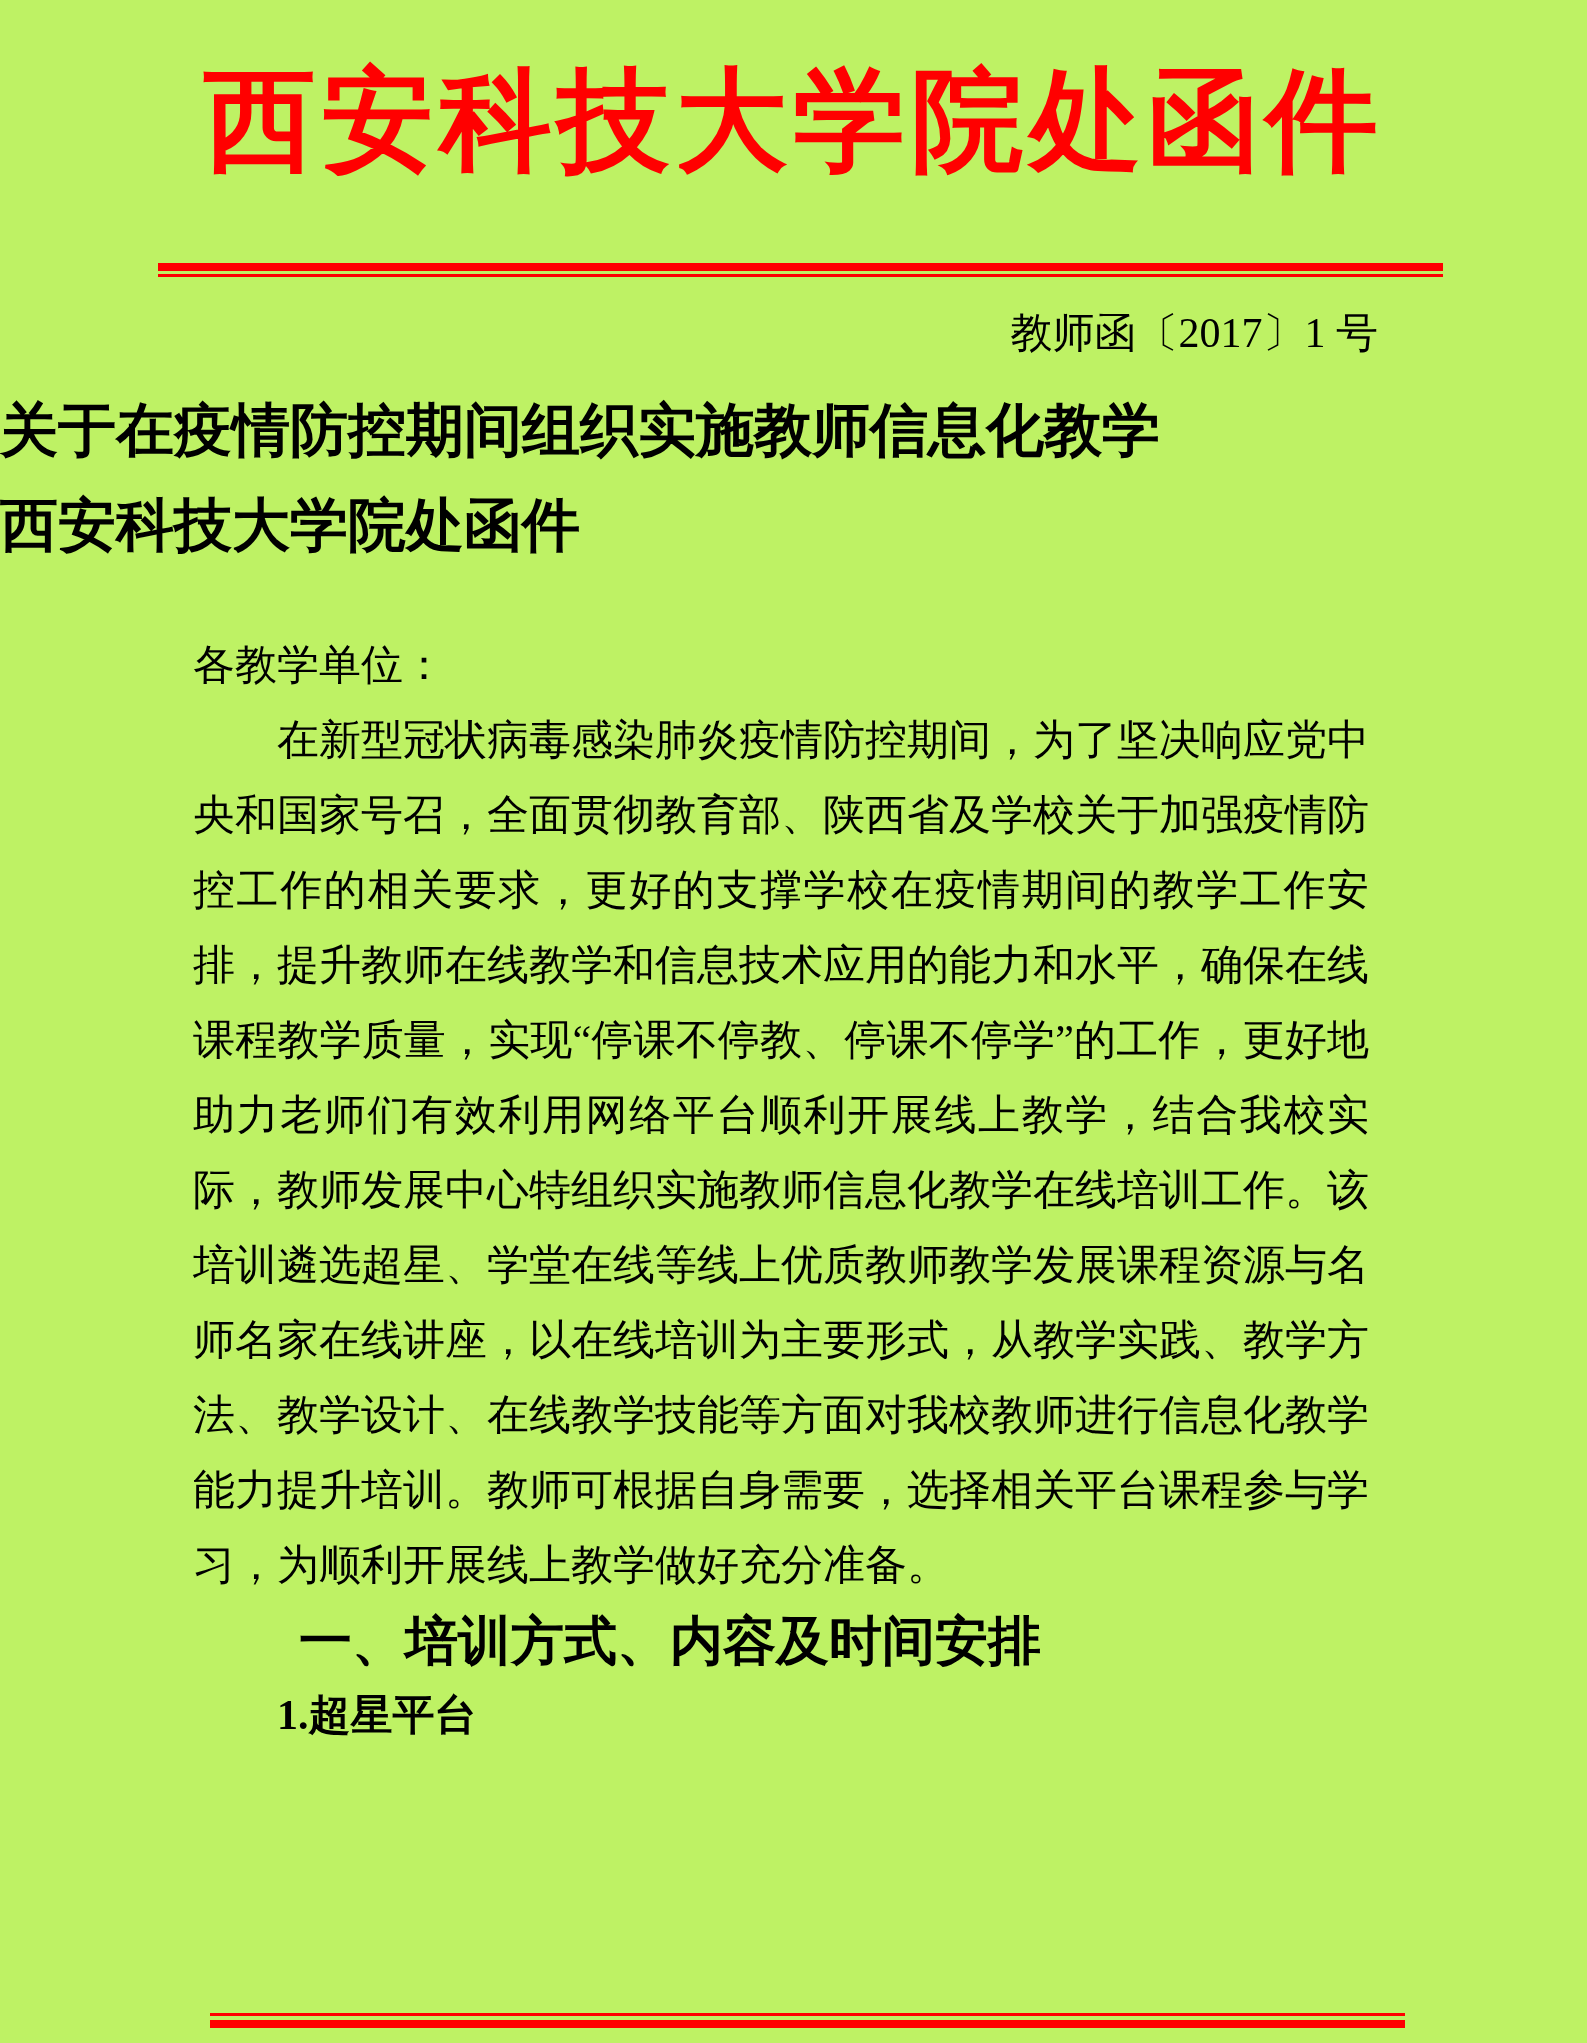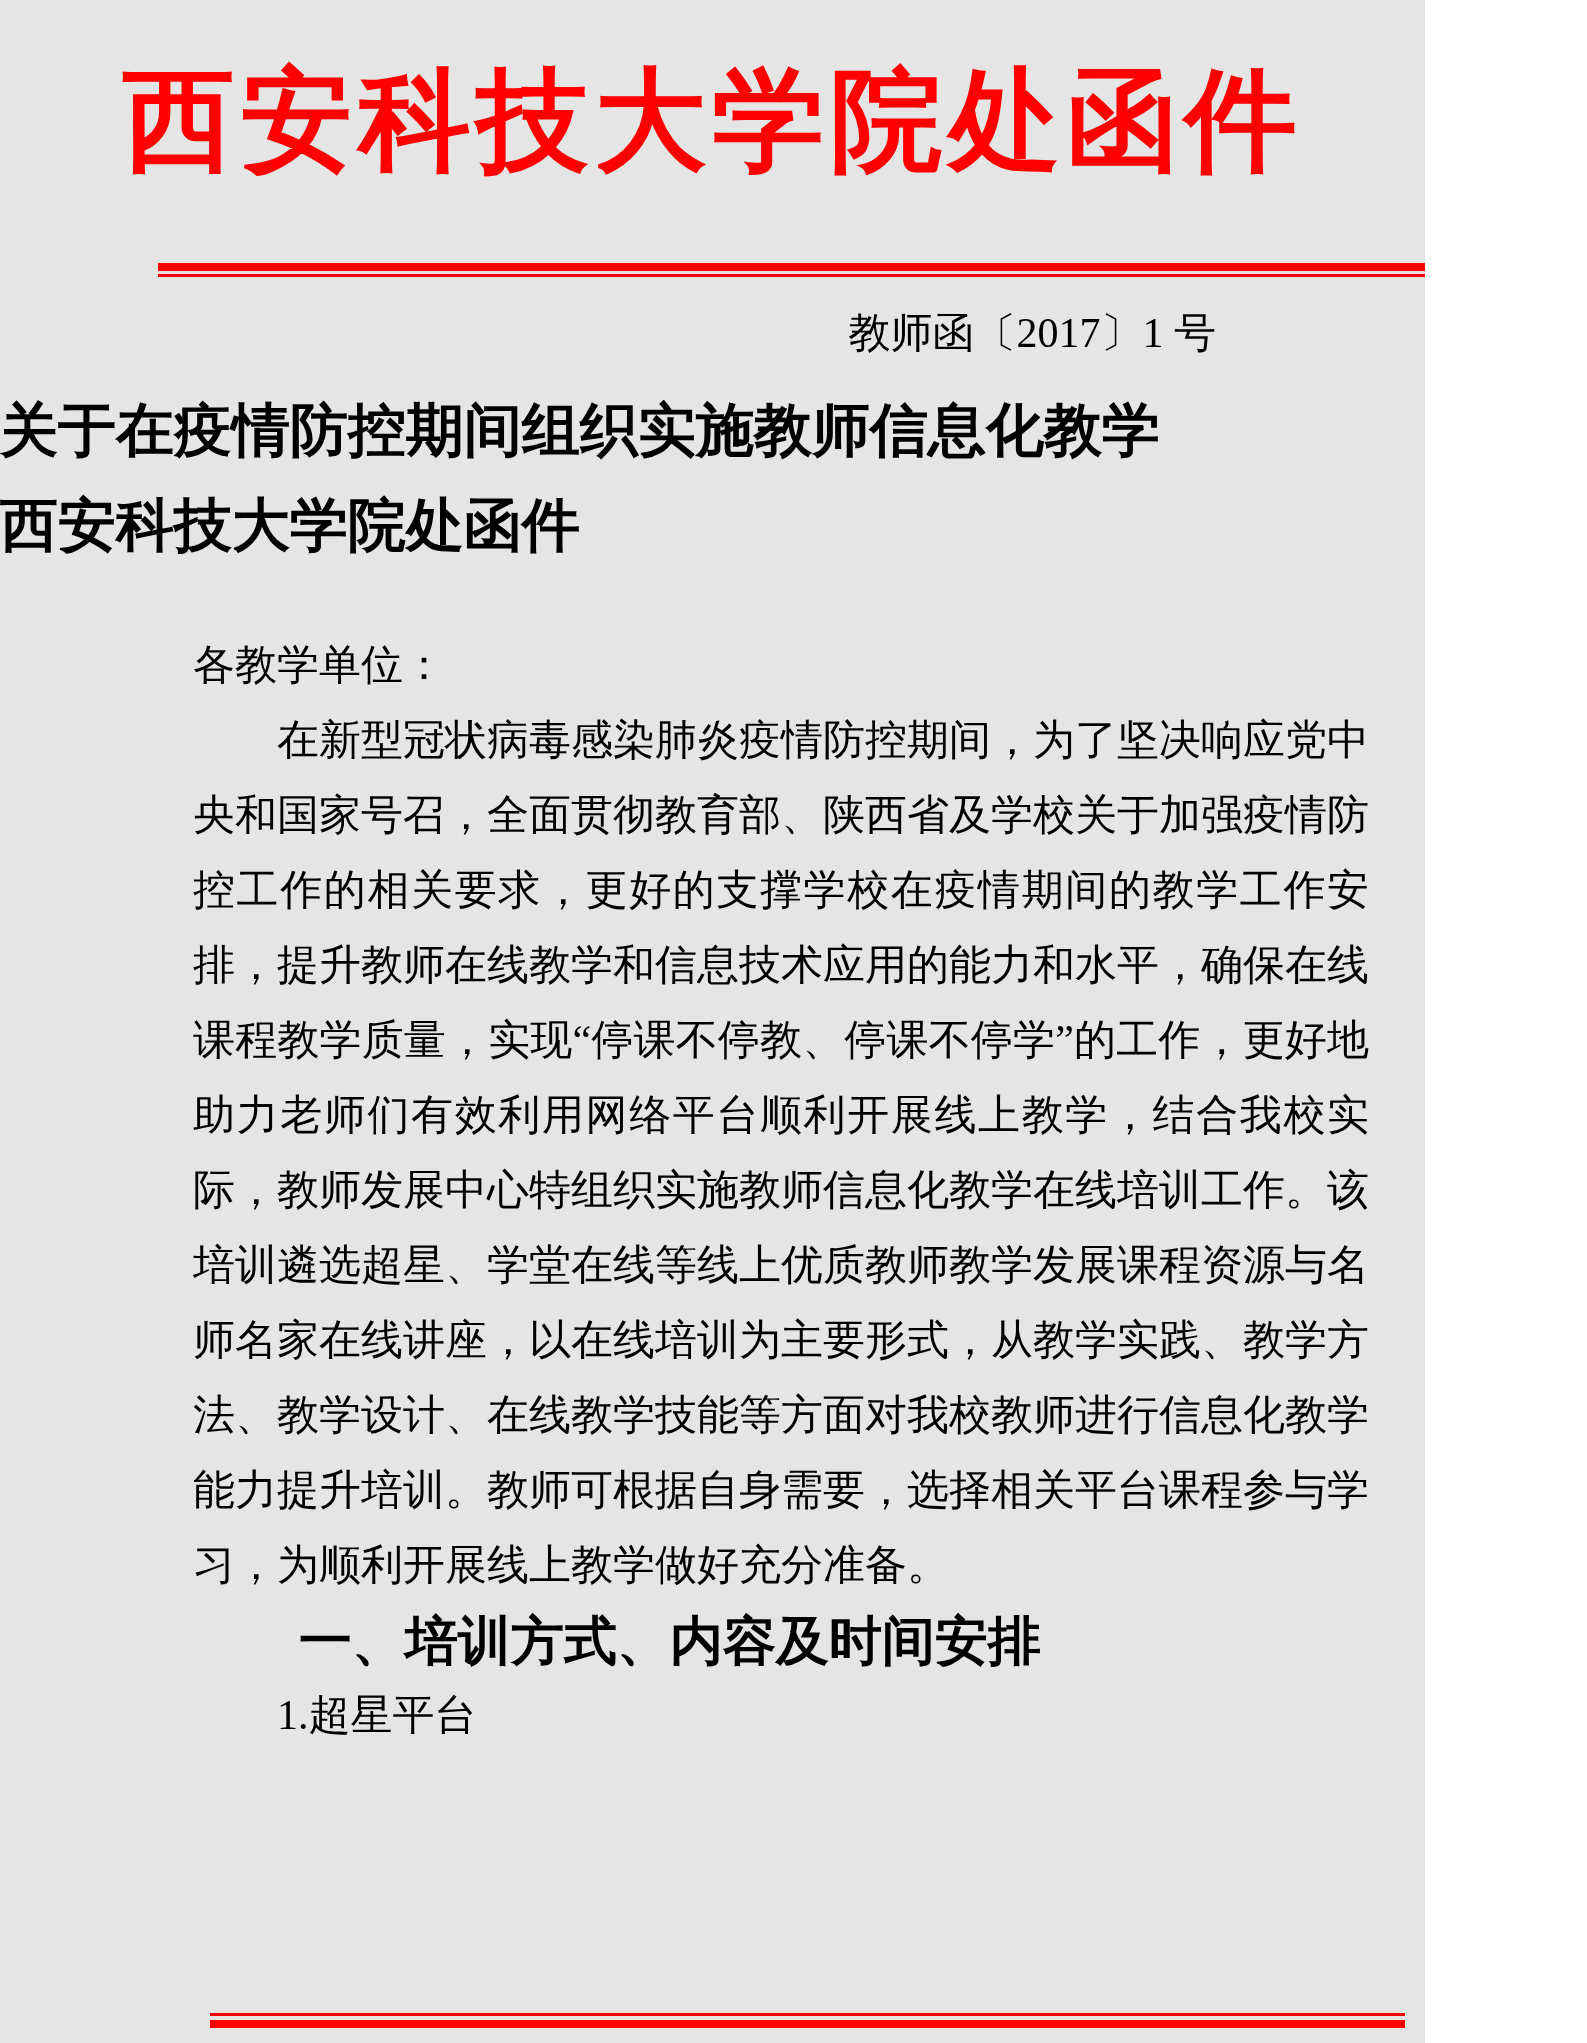--- a/index.html
+++ b/index.html
@@ -1,22 +1,22 @@
 <!DOCTYPE html>
 <html style="--accent: #FF0000; --ink: #000000;"><head>
 <meta charset="utf-8">
 <style>
   :root { --accent: #FF0000; --ink: #000000; }
   * { margin: 0; padding: 0; box-sizing: border-box; }
   html, body { background: #ffffff; }
   .page {
     position: relative;
-    width: 1425px;
+    width: 1587px;
     height: 2043px;
-    background: #e5e5e5;
+    background: #bef264;
     overflow: hidden;
     font-family: "Liberation Serif", "DejaVu Serif", serif;
     color: var(--ink);
   }
   
   .letterhead {
     position: absolute;
     top: 56px;
     left: 0;
     right: 0;
@@ -79,21 +79,21 @@
     text-justify: inter-ideograph;
   }
   .salutation { text-indent: 0; }
   .para { text-indent: 2em; }
   .section-heading {
     text-indent: 2em;
     font-family: "Liberation Sans", "DejaVu Sans", sans-serif;
     font-weight: bold;
     font-size: 53px;
   }
-  .list-item { text-indent: 2em; }
+  .list-item { text-indent: 2em; font-weight: bold; }
 </style>
 </head>
 <body>
 
 <div class="page">
 
   <div class="letterhead">西安科技大学院处函件</div>
 
   <div class="rule-top">
     <div class="bar-thick"></div>

